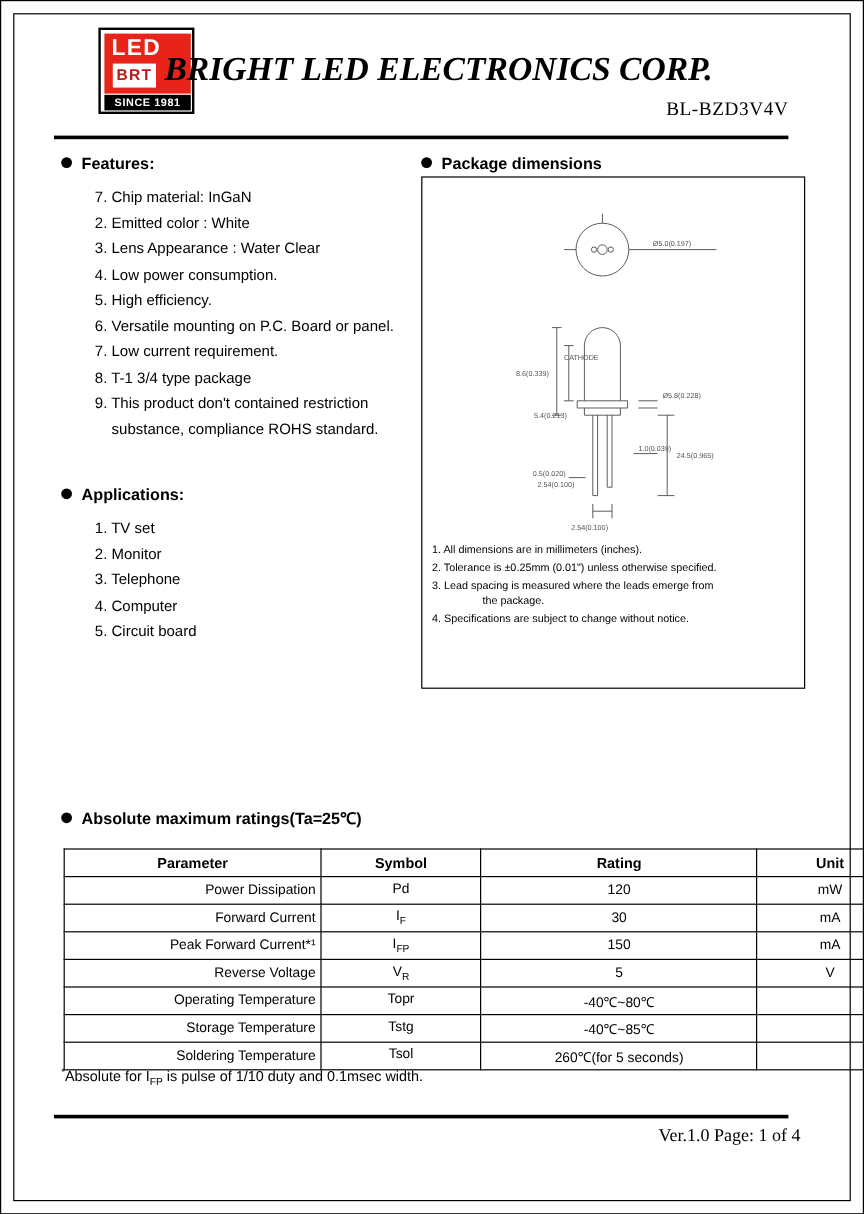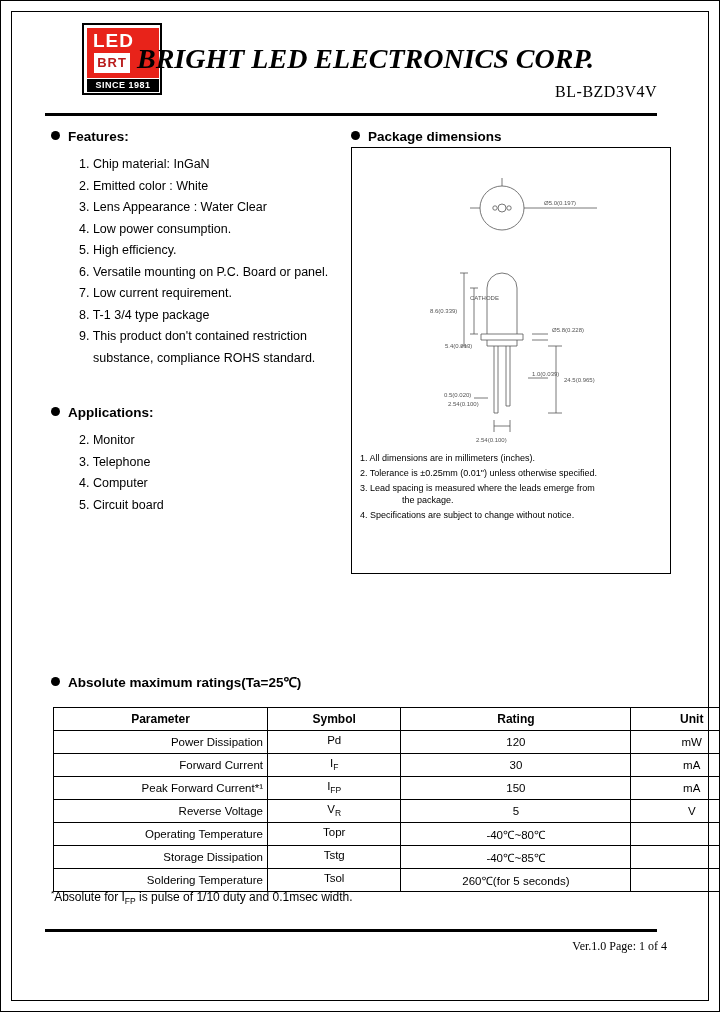--- a/index.html
+++ b/index.html
@@ -256,21 +256,21 @@
   .footer-rule {
     position: absolute;
     left: 44px; top: 928px;
     width: 612px;
     height: 3px;
     background: #000;
   }
   .footer-text {
     position: absolute;
     right: 52px; top: 938px;
-    font-size: 12px;
+    font-size: 15px;
     font-family: "Liberation Serif", serif;
   }
   .drawing text {
     font-family: "Liberation Sans", sans-serif;
   }
 </style>
 </head>
 <body>
 
 <div class="page">
@@ -287,40 +287,41 @@
     <div class="company-name">BRIGHT LED ELECTRONICS CORP.</div>
     <div class="part-number">BL-BZD3V4V</div>
   </div>
   <div class="header-rule"></div>
 
   <div class="features">
     <div class="sec-title">
       <span class="bullet"></span><span>Features:</span>
     </div>
     <ul class="list">
-      <li>1. Chip material: InGaN</li>
+      <li>7. Chip material: InGaN</li>
       <li>2. Emitted color : White</li>
       <li>3. Lens Appearance : Water Clear</li>
       <li>4. Low power consumption.</li>
       <li>5. High efficiency.</li>
       <li>6. Versatile mounting on P.C. Board or panel.</li>
       <li>7. Low current requirement.</li>
       <li>8. T-1 3/4 type package</li>
       <li>9. This product don't contained restriction</li>
       <li>
           <span class="wrap2">substance, compliance ROHS standard.</span>
         </li>
     </ul>
   </div>
 
   <div class="applications">
     <div class="sec-title">
       <span class="bullet"></span><span>Applications:</span>
     </div>
     <ul class="list">
+      <li>1. TV set</li>
       <li>2. Monitor</li>
       <li>3. Telephone</li>
       <li>4. Computer</li>
       <li>5. Circuit board</li>
     </ul>
   </div>
 
   <div class="pkg-title sec-title">
     <span class="bullet"></span><span>Package dimensions</span>
   </div>
@@ -436,21 +437,21 @@
         <td>5</td>
         <td>V</td>
       </tr>
       <tr>
         <td class="param">Operating Temperature</td>
         <td><span>Topr</span><sub></sub></td>
         <td>-40℃~80℃</td>
         <td></td>
       </tr>
       <tr>
-        <td class="param">Storage Dissipation</td>
+        <td class="param">Storage Temperature</td>
         <td><span>Tstg</span><sub></sub></td>
         <td>-40℃~85℃</td>
         <td></td>
       </tr>
       <tr>
         <td class="param">Soldering Temperature</td>
         <td><span>Tsol</span><sub></sub></td>
         <td>260℃(for 5 seconds)</td>
         <td></td>
       </tr>

